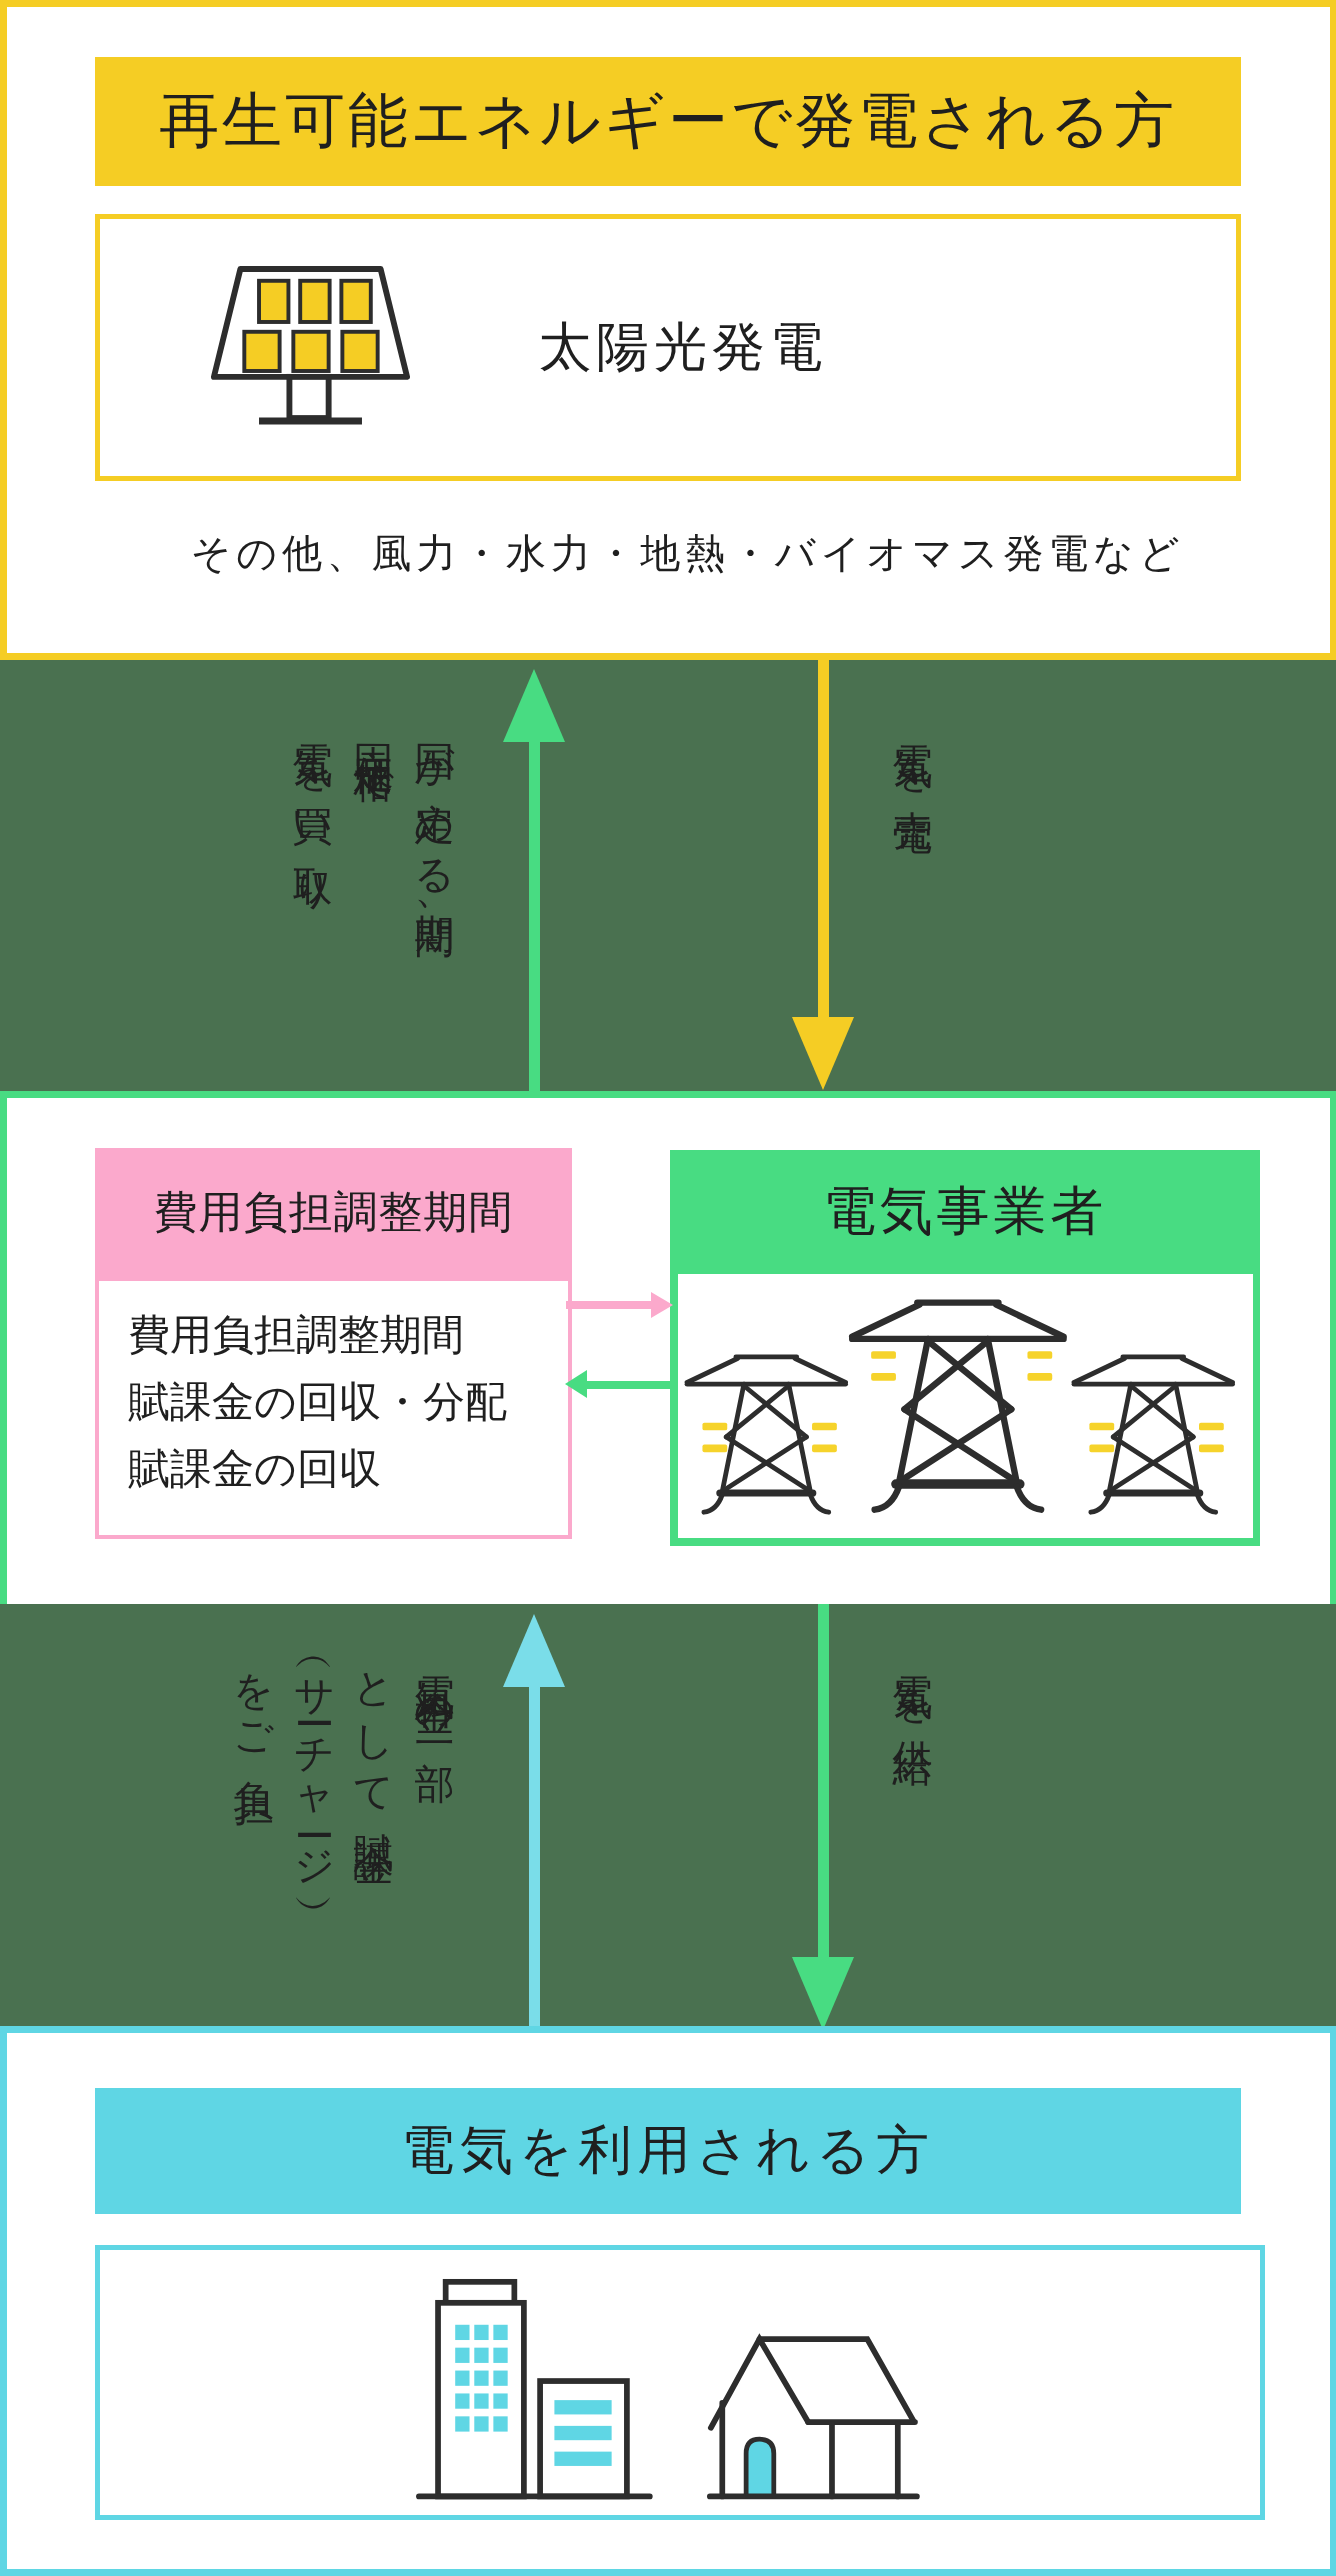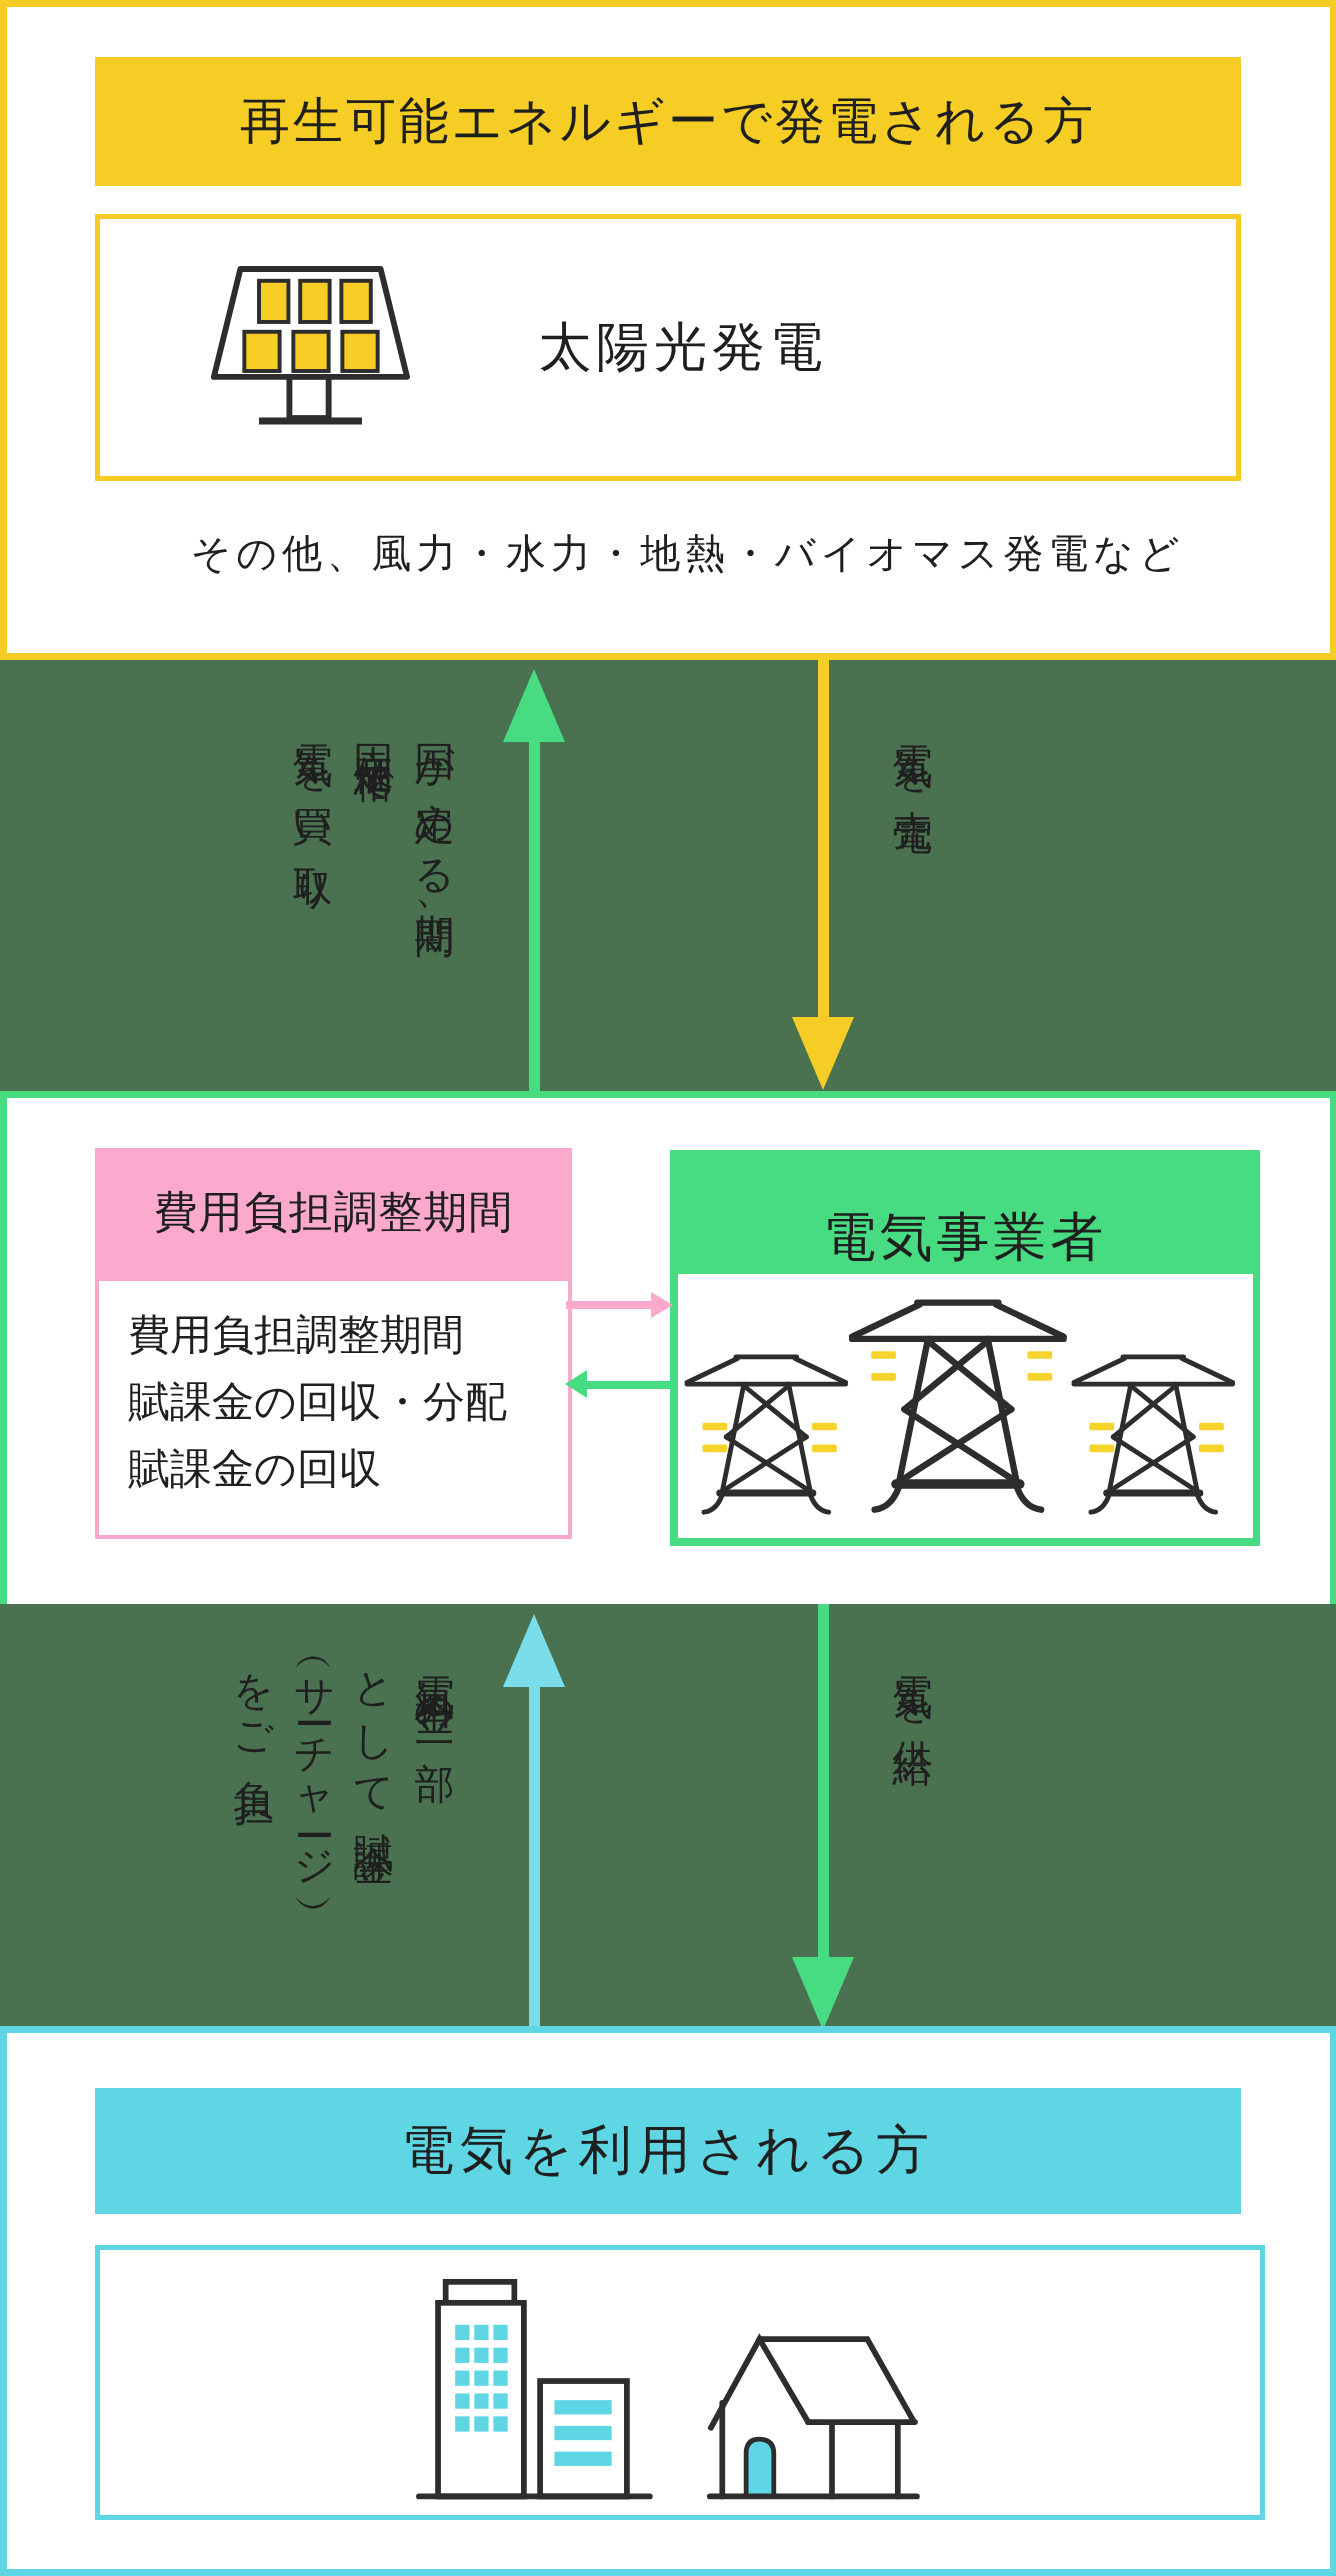--- a/index.html
+++ b/index.html
@@ -29,21 +29,21 @@
   .tri-up{border-left:31.5px solid transparent;border-right:31.5px solid transparent;}
   .tri-down{border-left:31.5px solid transparent;border-right:31.5px solid transparent;}
 </style>
 </head>
 <body>
 
 <div class="page">
 
   <section class="section" style="top:0;height:660px;border:7.6px solid var(--yellow);">
     <div class="abs bar" style="left:88px;top:50px;width:1146px;height:129px;background:var(--yellow);">
-      <span style="font-size:50px;letter-spacing:2.9px;">再生可能エネルギーで発電される方</span>
+      <span style="font-size:60px;letter-spacing:2.9px;">再生可能エネルギーで発電される方</span>
     </div>
 
     <div class="abs" style="left:88px;top:207px;width:1146px;height:267px;border:5.7px solid var(--yellow);background:#fff;">
       <svg class="abs" style="left:110px;top:46px;" width="201" height="162" viewBox="0 0 205 165">
         <path d="M31,4 L174,4 L201,114 L4,114 Z" fill="#fff" stroke="var(--line)" stroke-width="6" stroke-linejoin="round"></path>
         <rect x="50" y="16" width="30" height="42" fill="var(--yellow)" stroke="var(--line)" stroke-width="4"></rect>
         <rect x="92" y="16" width="30" height="42" fill="var(--yellow)" stroke="var(--line)" stroke-width="4"></rect>
         <rect x="134" y="16" width="30" height="42" fill="var(--yellow)" stroke="var(--line)" stroke-width="4"></rect>
         <rect x="35" y="68" width="36" height="40" fill="var(--yellow)" stroke="var(--line)" stroke-width="4"></rect>
         <rect x="85" y="68" width="36" height="40" fill="var(--yellow)" stroke="var(--line)" stroke-width="4"></rect>
@@ -82,21 +82,21 @@
       </div>
       <div class="abs" style="left:0;top:129px;width:477px;height:262px;border:4.8px solid var(--pink);background:#fff;
                   padding:21px 0 0 29px;font-size:42px;line-height:1.6;">
         <div>費用負担調整期間</div>
         <div>賦課金の回収・分配</div>
         <div>賦課金の回収</div>
       </div>
     </div>
 
     <div class="abs" style="left:663px;top:52px;width:590px;height:396px;background:var(--green);">
-      <div class="abs bar" style="left:0;top:0;width:590px;height:124px;align-items:flex-end;">
+      <div class="abs bar" style="left:0;top:0;width:590px;height:124px;">
         <span style="font-size:53px;letter-spacing:3.8px;">電気事業者</span>
       </div>
       <div class="abs" style="left:7.6px;top:124px;width:575px;height:264px;background:#fff;">
         <svg width="575" height="264" viewBox="0 0 602 277" fill="none" stroke="var(--line)" stroke-width="6" stroke-linecap="round">
 
           <g transform="translate(293,30) scale(1.12)">
             <path d="M-38,0 H38"></path>
               <path d="M-36,2 L-99,32"></path>
               <path d="M36,2 L99,32"></path>
             <path d="M-99,34 H99"></path>

